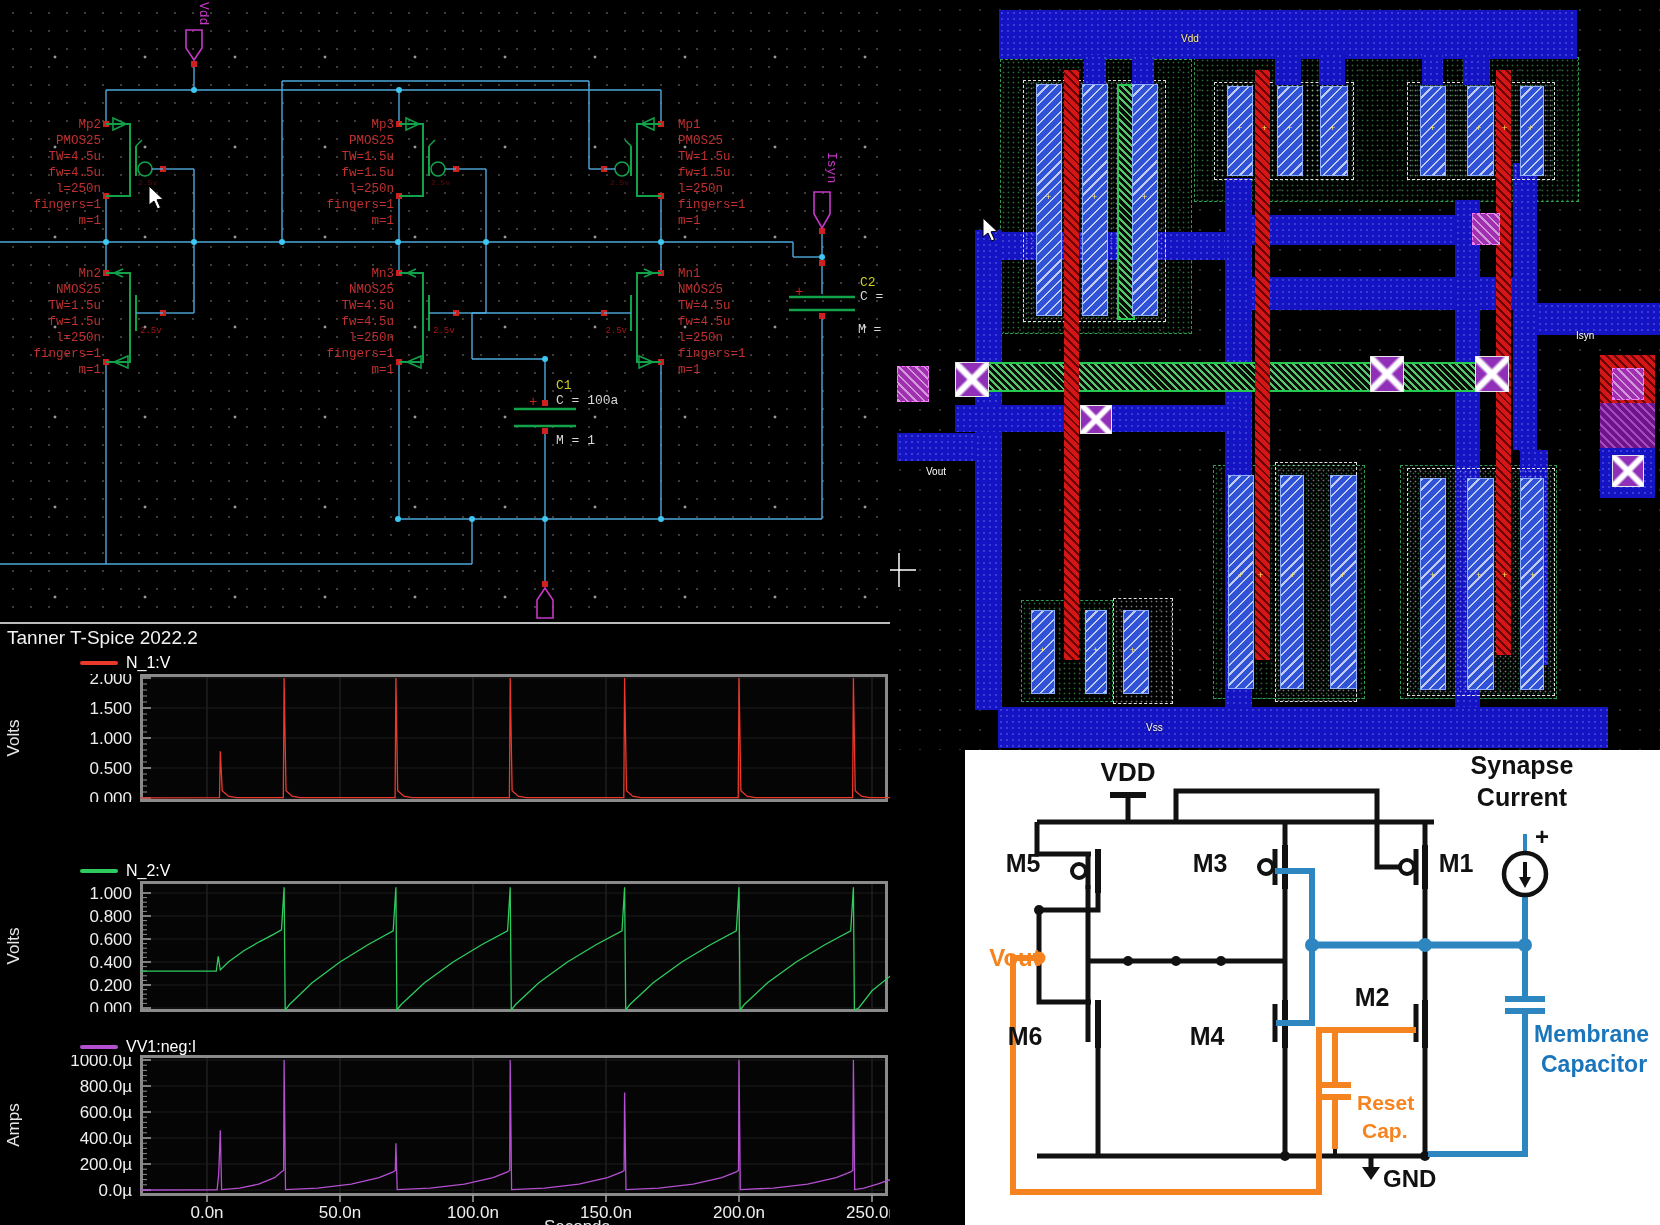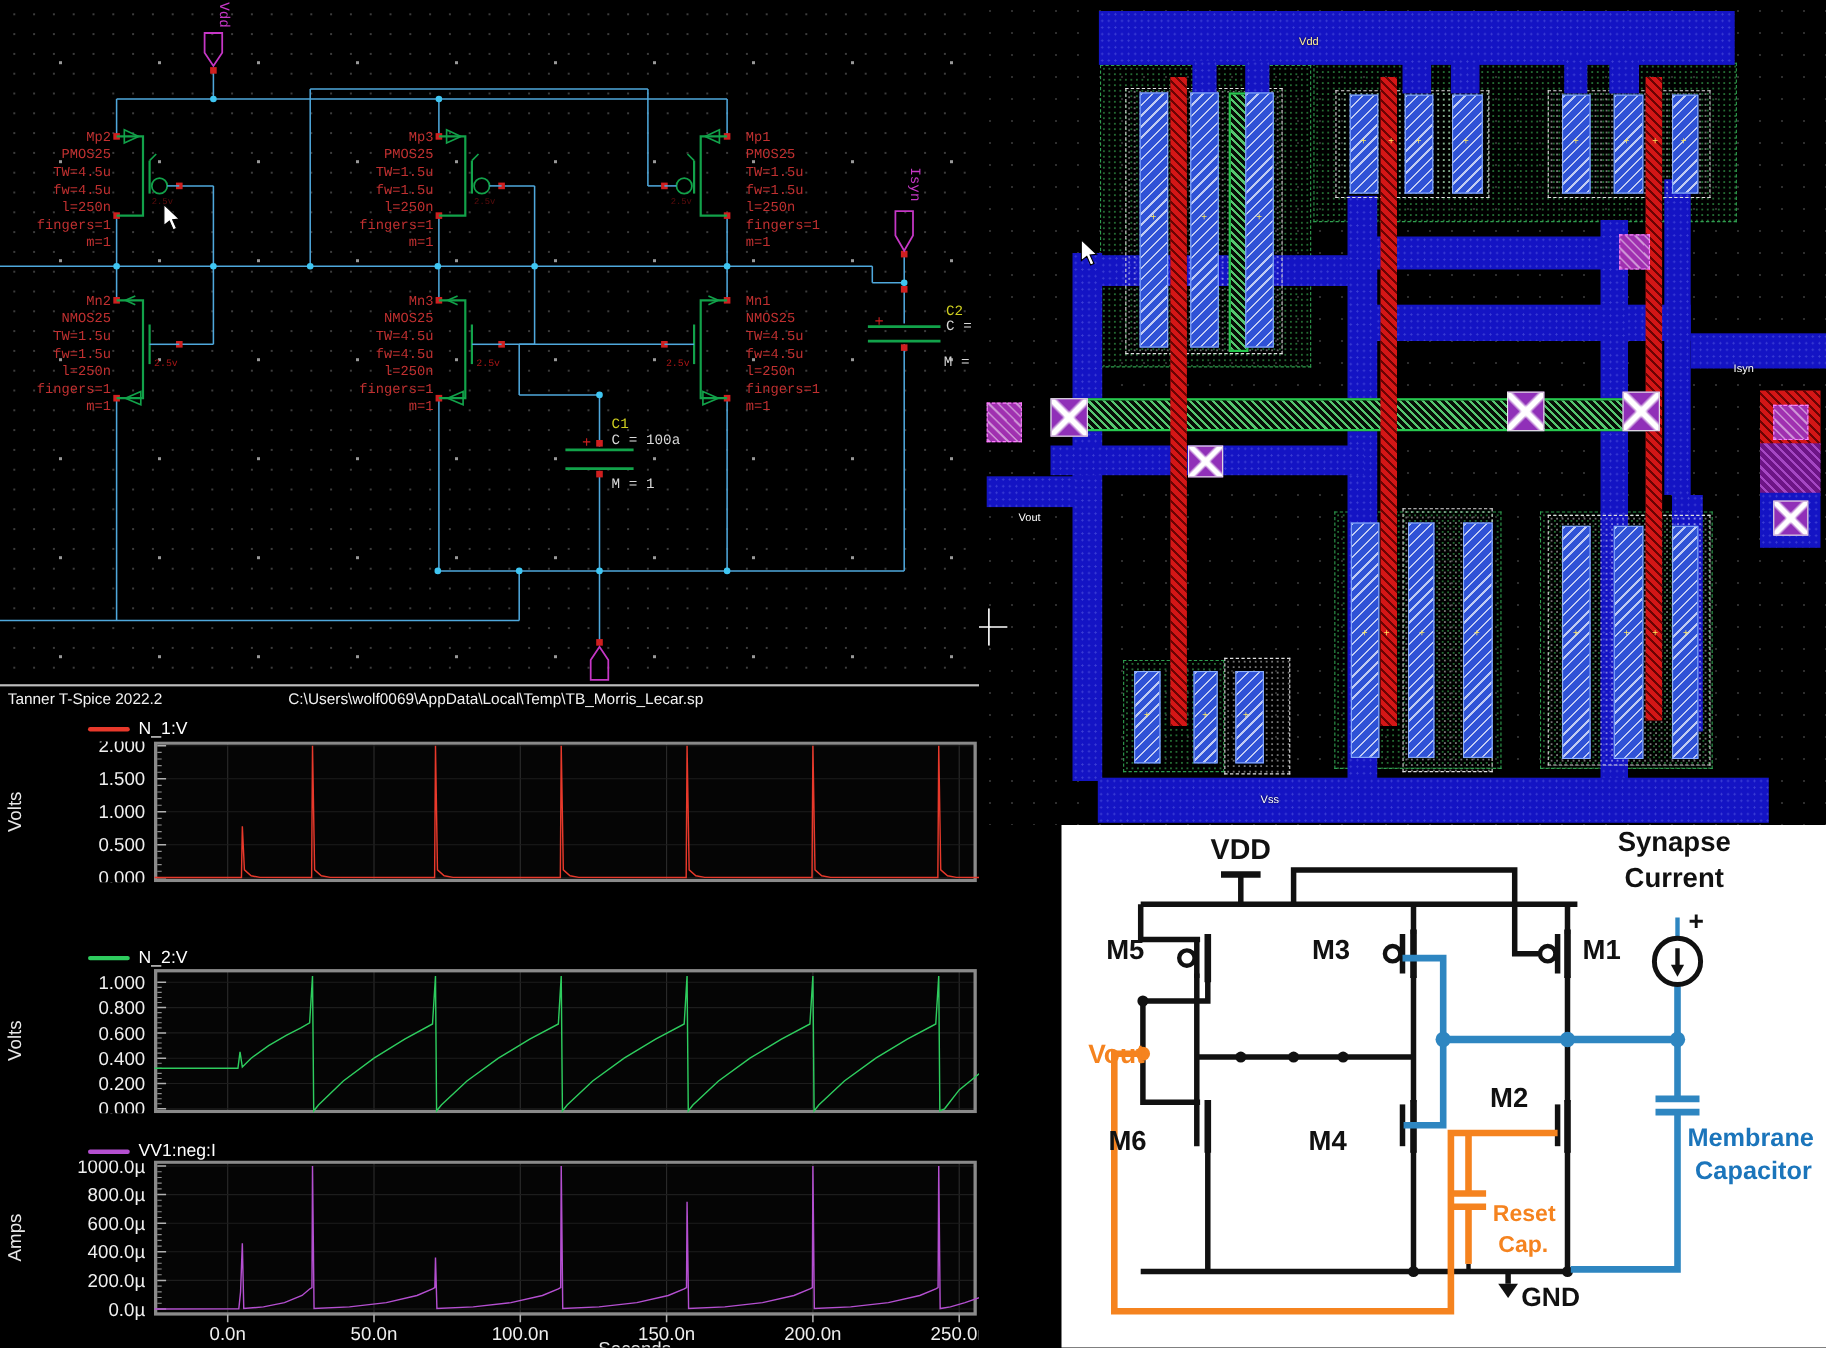--- a/index.html
+++ b/index.html
@@ -22,21 +22,21 @@
   .xcon{background-color:#9030b8;border:1px solid #e8e8e8;
     background-image:linear-gradient(45deg,transparent 40%,#fff 46%,#fff 54%,transparent 60%),
                      linear-gradient(-45deg,transparent 40%,#fff 46%,#fff 54%,transparent 60%);}
   .pcon{background-color:#a030b0;border:1px dashed #ff7dff;
     background-image:repeating-linear-gradient(45deg,rgba(255,255,255,.5) 0 1.5px,transparent 1.5px 6px);}
   .phatch{background-color:#6d1486;background-image:repeating-linear-gradient(45deg,rgba(220,120,255,.5) 0 2px,transparent 2px 6px);}
   .laylabel{position:absolute;color:#fff;font-size:10px;font-family:"Liberation Sans",sans-serif;z-index:40;text-shadow:0 0 2px #000;}
   .ymark{position:absolute;color:#ffe95e;font-size:9px;z-index:30;}
   #tspice{position:absolute;left:0;top:622px;width:890px;height:603px;background:#000;
     border-top:2px solid #bcbcbc;box-sizing:border-box;overflow:hidden;}
-  #tspice .ttl{position:absolute;left:0;top:0;width:100%;height:27px;color:#f2f2f2;font-size:14px;}
+  #tspice .ttl{position:absolute;left:0;top:0;width:100%;height:27px;color:#f2f2f2;font-size:19px;}
   #tspice .ttl .app{position:absolute;left:7px;top:3px;}
   #tspice .ttl .path{position:absolute;left:262px;top:3px;}
   .legend{position:absolute;left:80px;height:16px;color:#fff;font-size:16px;}
   .legend .sw{position:absolute;left:0;top:6px;width:38px;height:4px;border-radius:2px;}
   .legend .nm{position:absolute;left:46px;top:-1px;}
   .yunit{position:absolute;left:-26px;width:80px;height:20px;color:#e8e8e8;font-size:17px;text-align:center;transform:rotate(-90deg);}
   .psvg{position:absolute;left:0;}
   #seconds{position:absolute;left:497px;top:593px;width:160px;text-align:center;color:#e8e8e8;font-size:17px;}
   #neuron{position:absolute;left:965px;top:750px;width:695px;height:475px;background:#fff;}
   .cursor-arrow{position:absolute;z-index:60;}
@@ -343,21 +343,20 @@
     <line x1="17" y1="0" x2="17" y2="34" stroke="#fff" stroke-width="1.5"></line>
   </svg>
   <svg class="cursor-arrow" style="left:92px;top:218px" width="22" height="26">
     <polygon points="1,0 1,19 6,15 9.5,23 12.5,21.5 9,13.8 15,13.2" fill="#fff" stroke="#000" stroke-width="1"></polygon>
   </svg>
 </div>
 
 <div id="tspice">
   <div class="ttl">
     <span class="app">Tanner T-Spice 2022.2</span>
-    <span class="path">C:\Users\wolf0069\AppData\Local\Temp\TB_Morris_Lecar.sp</span>
   </div>
 
   <div class="legend" style="top:31px">
     <span class="sw" id="sw0" style="background: rgb(232, 57, 43);"></span>
     <span class="nm">N_1:V</span>
   </div>
   <div class="yunit" style="top:104px">Volts</div>
   <svg class="psvg" id="plot0" style="top:50px" width="890" height="128">
       <rect x="140" y="0" width="748" height="128" fill="#050505"></rect>
       <line x1="207" y1="2" x2="207" y2="126" stroke="#2c2c2c" stroke-width="1"></line>

